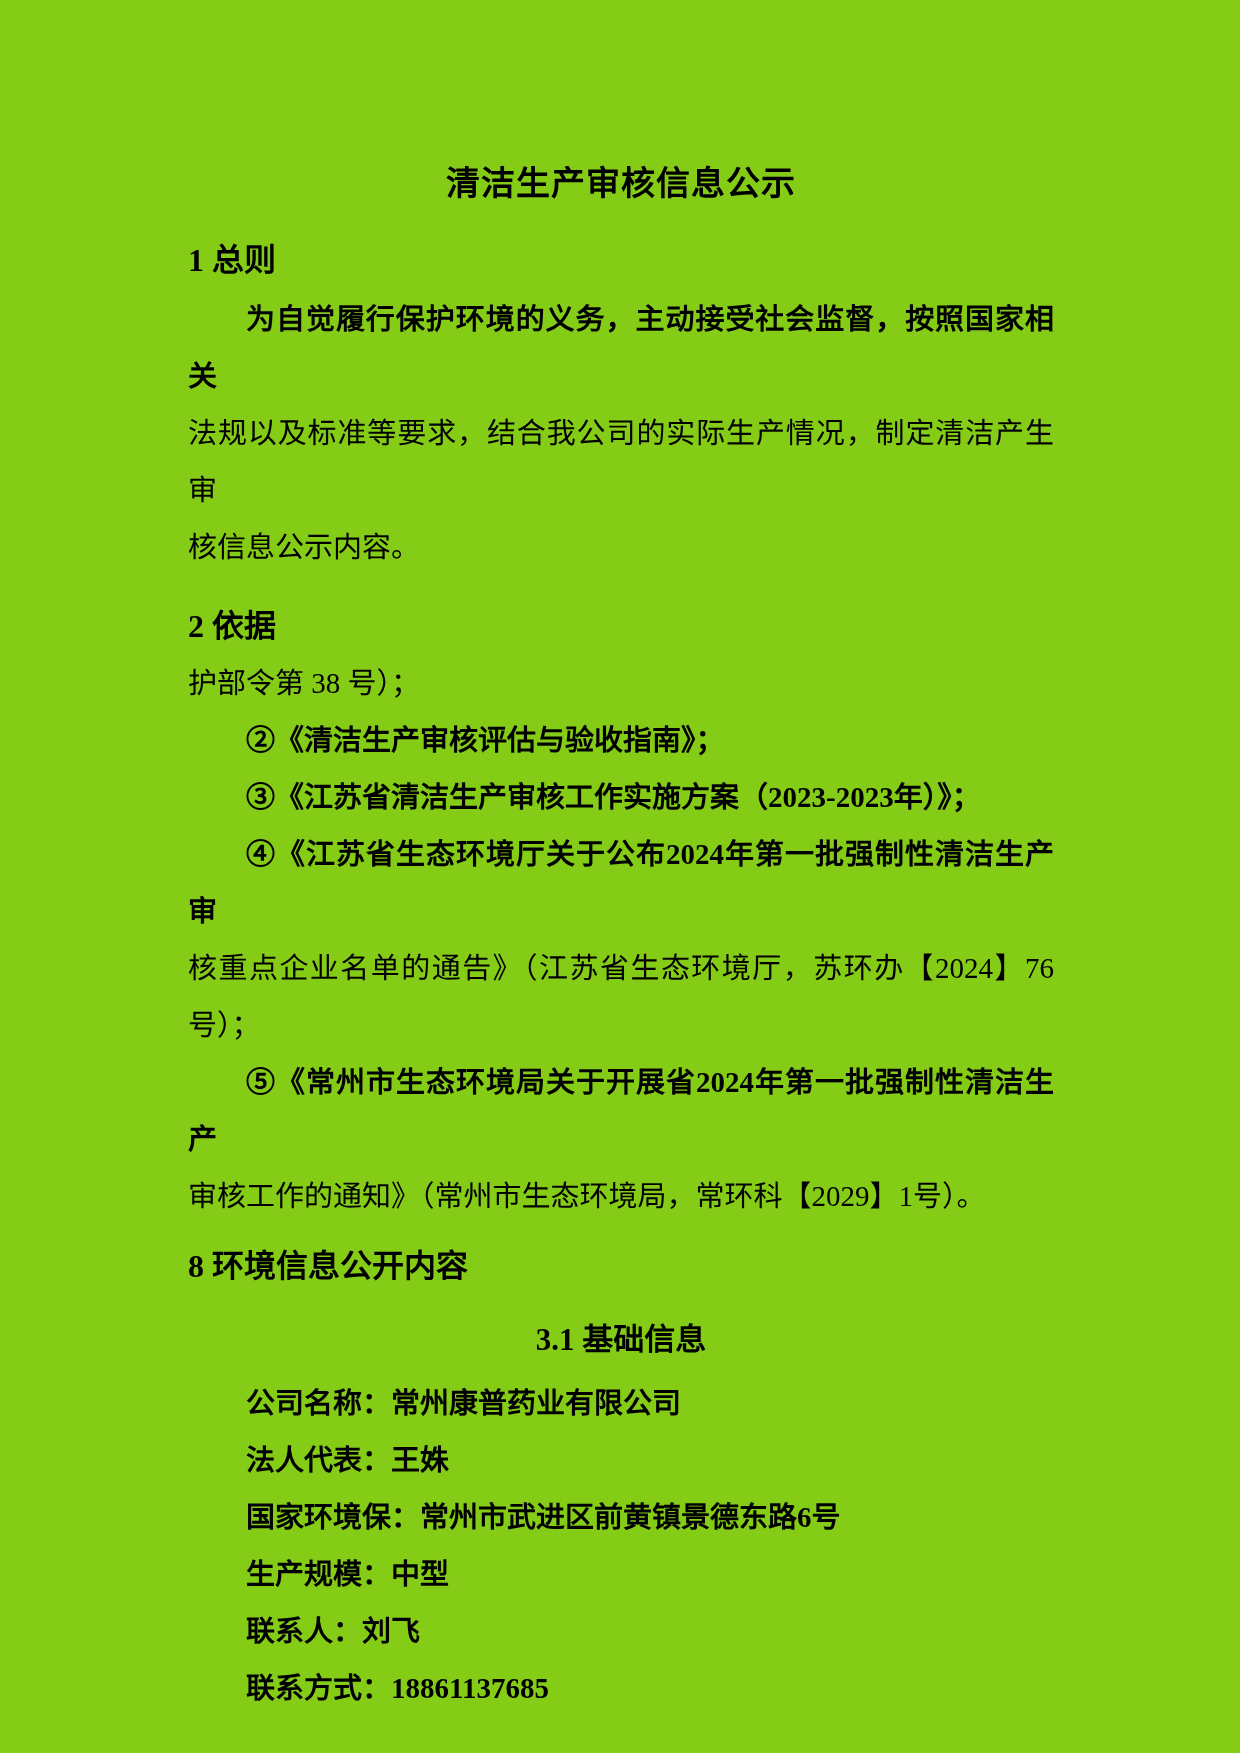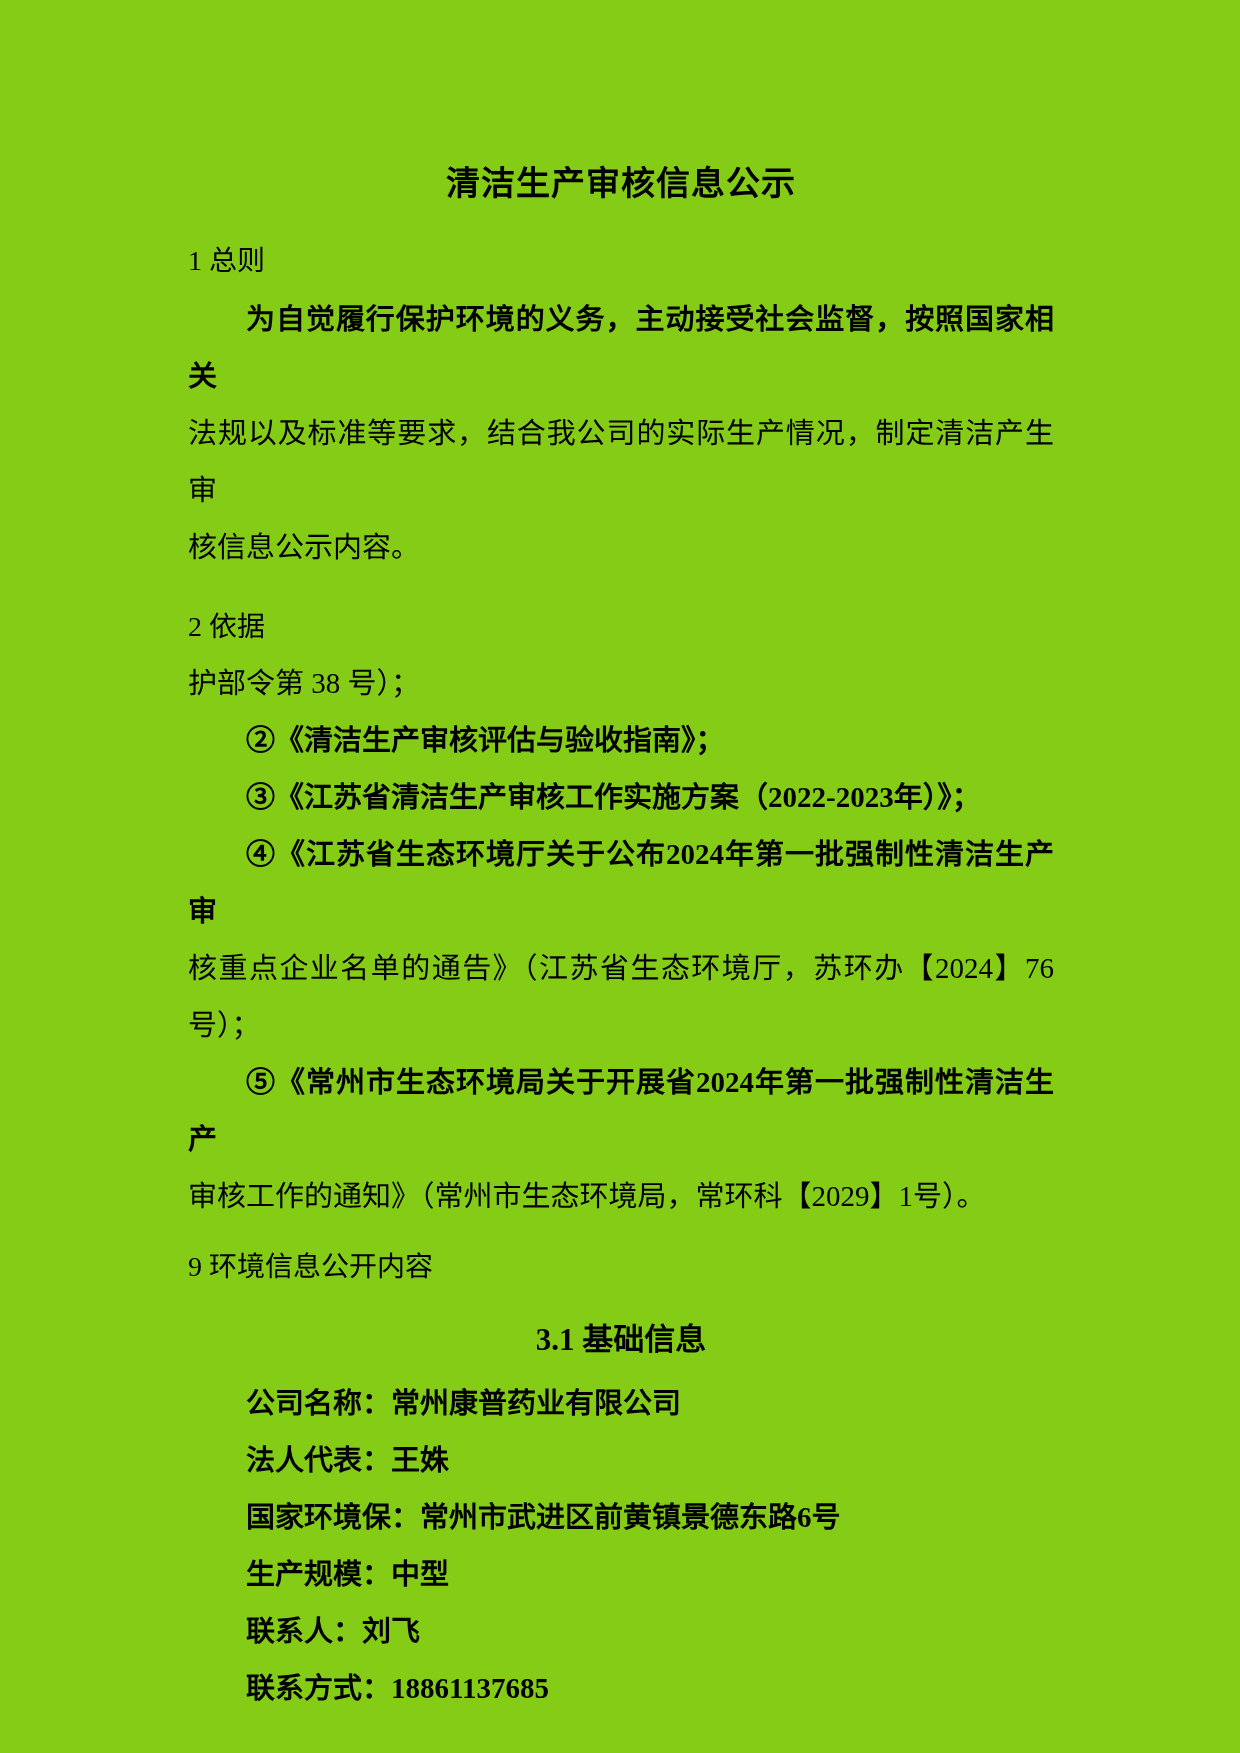--- a/index.html
+++ b/index.html
@@ -27,22 +27,22 @@
     margin-top: 155px;
     line-height: 57px;
     font-size: 34px;
     font-weight: 700;
     text-align: center;
     font-family: "Liberation Sans", "DejaVu Sans", sans-serif;
     letter-spacing: 1px;
   }
   .h1 {
     line-height: 57px;
-    font-size: 28px;
-    font-weight: 400;
+    font-size: 32px;
+    font-weight: 700;
   }
   .h2 {
     line-height: 57px;
     font-size: 31px;
     font-weight: 700;
     text-align: center;
   }
   .h-s1 { margin-top: 20px; }
   .h-s2 { margin-top: 22px; }
   .h-s3 { margin-top: 13px; }
@@ -82,34 +82,34 @@
     </div>
 
     <div class="h1 h-s2">2 依据</div>
 
     <div>
       <div class="t-line">护部令第 38 号）；</div>
     </div>
 
     <div class="t-line ind">②《清洁生产审核评估与验收指南》；</div>
 
-    <div class="t-line ind">③《江苏省清洁生产审核工作实施方案（2022-2023年）》；</div>
+    <div class="t-line ind">③《江苏省清洁生产审核工作实施方案（2023-2023年）》；</div>
 
     <div>
       <div class="t-line jfull ind">④《江苏省生态环境厅关于公布2024年第一批强制性清洁生产审</div>
       <div class="t-line jfull">核重点企业名单的通告》（江苏省生态环境厅，苏环办【2024】76</div>
       <div class="t-line">号）；</div>
     </div>
 
     <div>
       <div class="t-line jfull ind">⑤《常州市生态环境局关于开展省2024年第一批强制性清洁生产</div>
       <div class="t-line">审核工作的通知》（常州市生态环境局，常环科【2029】1号）。</div>
     </div>
 
-    <div class="h1 h-s3">9 环境信息公开内容</div>
+    <div class="h1 h-s3">8 环境信息公开内容</div>
 
     <div class="h2 h-s31">3.1 基础信息</div>
 
     <div class="fields">
       <div class="t-line ind">公司名称：常州康普药业有限公司</div>
       <div class="t-line ind">法人代表：王姝</div>
       <div class="t-line ind">国家环境保：常州市武进区前黄镇景德东路6号</div>
       <div class="t-line ind">生产规模：中型</div>
       <div class="t-line ind">联系人：刘飞</div>
       <div class="t-line ind">联系方式：18861137685</div>

